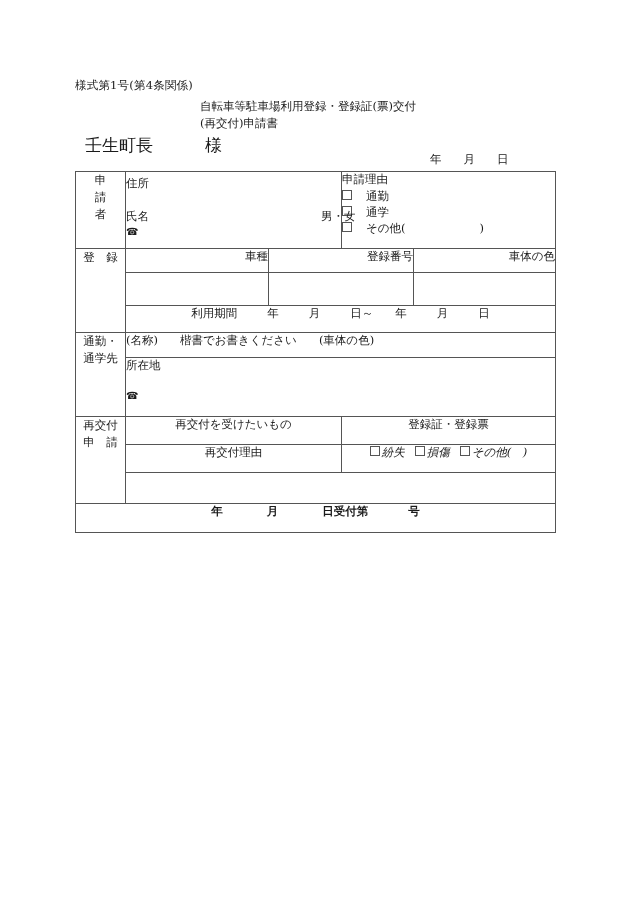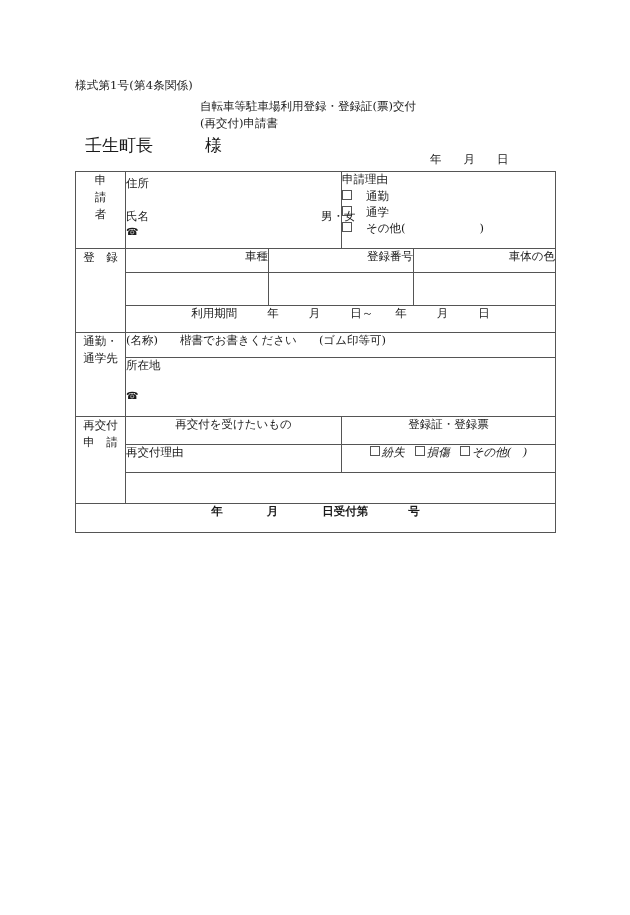--- a/index.html
+++ b/index.html
@@ -139,21 +139,21 @@
   .hdr-cell { height: 23px; text-align: right; }
   .blank-cell { height: 32px; }
   .period-cell { height: 26px; text-align: center; vertical-align: middle; font-family: Liberation Serif, serif; }
   .period-cell .sp { display: inline-block; width: 30px; }
   .period-cell .sp-s { display: inline-block; width: 22px; }
 
   .dest-name-cell { height: 24px; }
   .dest-addr-cell { height: 58px; }
 
   .reissue-hdr { height: 27px; text-align: center; }
-  .reissue-reason { height: 27px; }
+  .reissue-reason { height: 27px; text-align: center; }
   .reissue-blank { height: 30px; }
 
   .footer-row { height: 28px; text-align: center; vertical-align: middle; font-weight: bold; }
   .footer-row .sp { display: inline-block; width: 44px; }
   .footer-row .sp2 { display: inline-block; width: 40px; }
 
   .mark-opt { white-space: nowrap; font-style: italic; }
   .mark-opt .sep { display: inline-block; width: 10px; }
 </style>
 </head>
@@ -232,21 +232,21 @@
         <span>利用期間</span><span class="sp"></span><span>年</span><span class="sp"></span><span>月</span><span class="sp"></span><span>日～</span><span class="sp-s"></span><span>年</span><span class="sp"></span><span>月</span><span class="sp"></span><span>日</span>
       </td>
     </tr>
 
     <tr>
       <td class="lbl mid" rowspan="2">
         <span>通勤・</span>
         <span>通学先</span>
       </td>
       <td class="pad dest-name-cell" colspan="4">
-        <span>(名称)</span><span style="display:inline-block;width:22px"></span><span>楷書でお書きください</span><span style="display:inline-block;width:22px"></span><span>(ゴム印等可)</span>
+        <span>(名称)</span><span style="display:inline-block;width:22px"></span><span>楷書でお書きください</span><span style="display:inline-block;width:22px"></span><span>(車体の色)</span>
       </td>
     </tr>
 
     <tr>
       <td class="pad dest-addr-cell" colspan="4">
         <div>所在地</div>
         <div class="tel-glyph" style="margin-top:18px">☎</div>
       </td>
     </tr>
 

